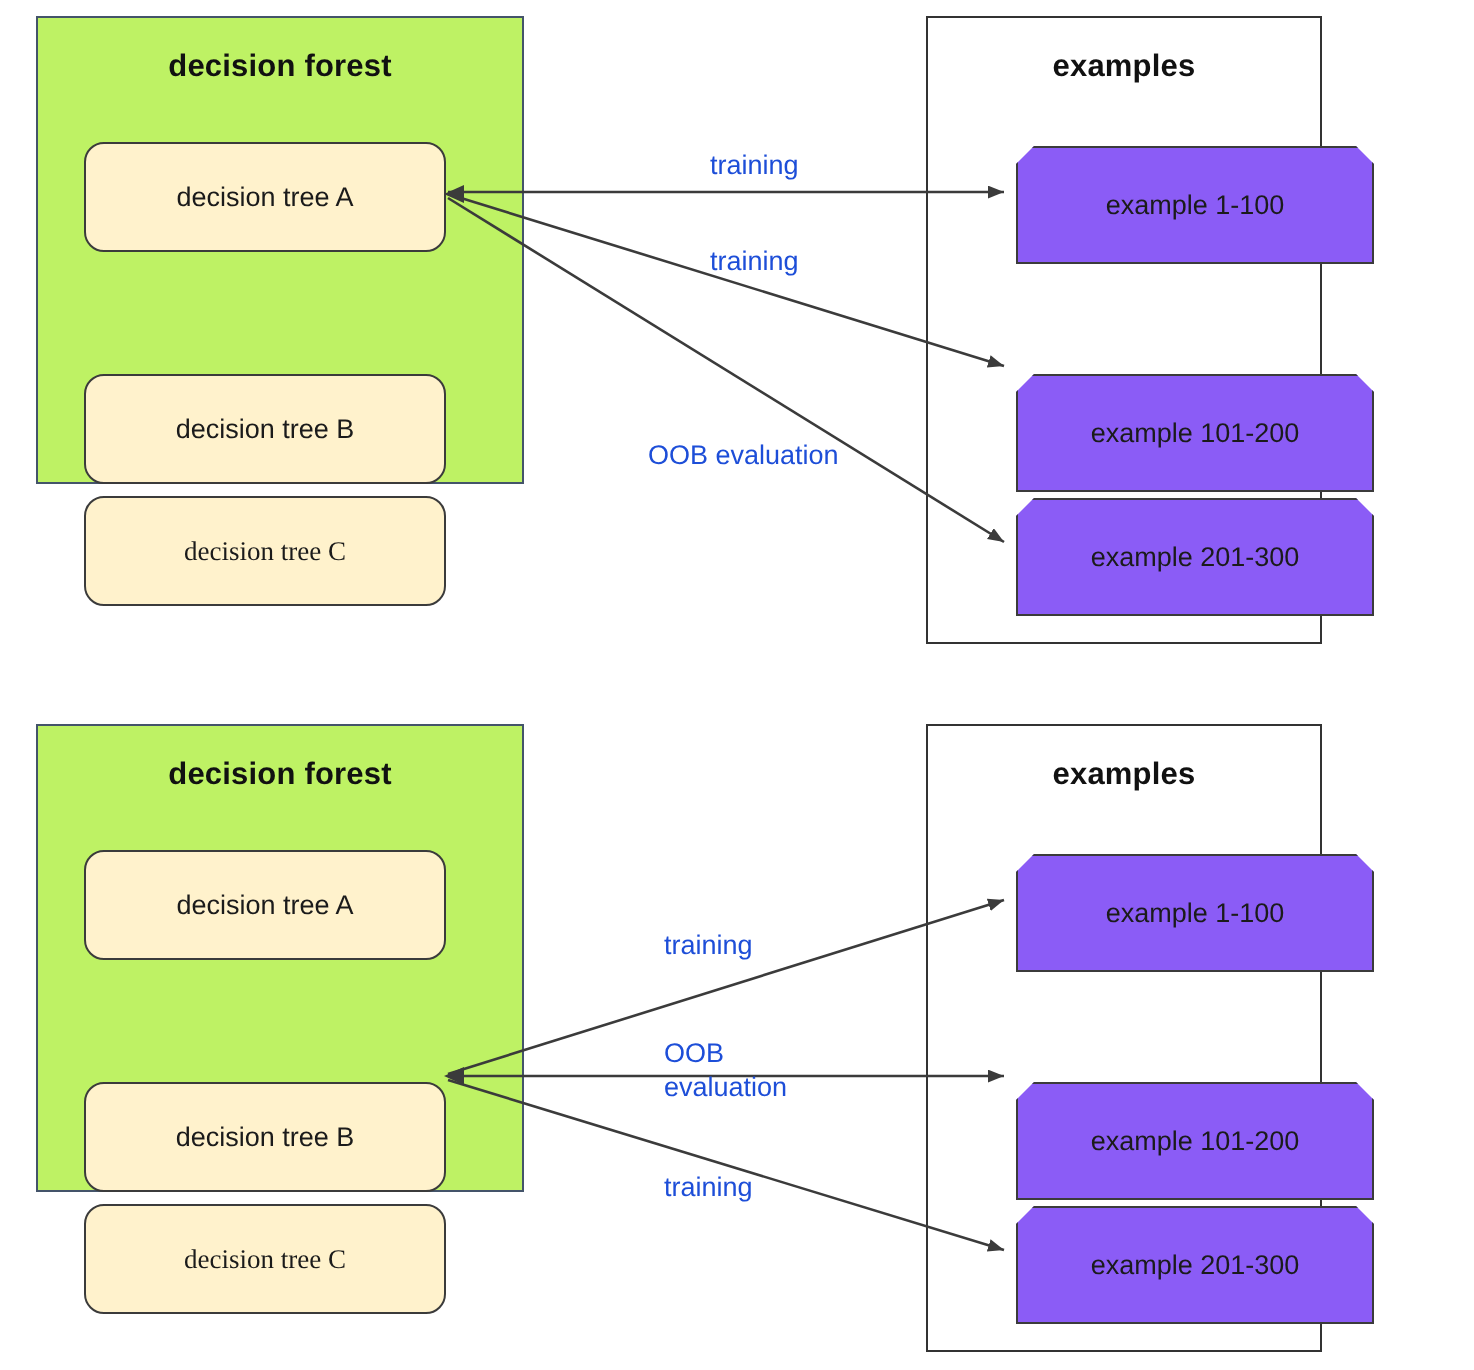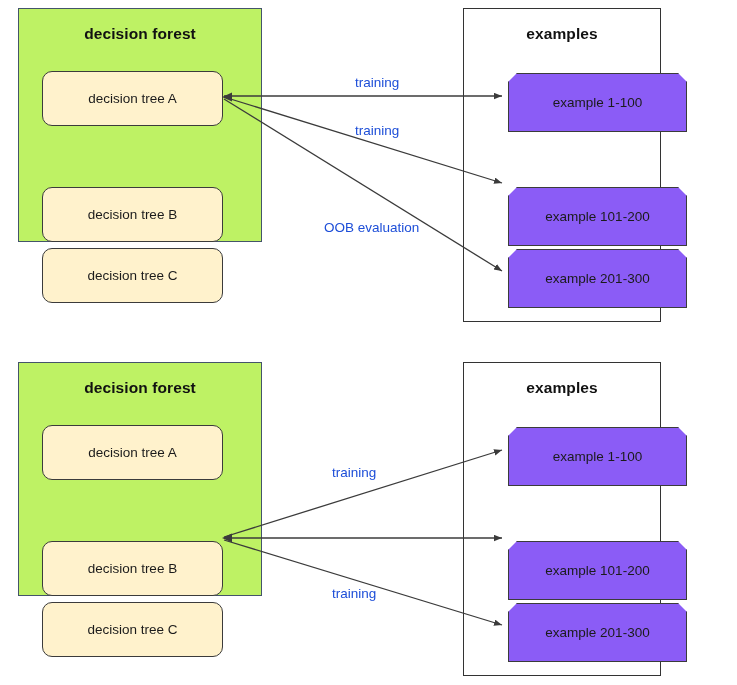--- a/index.html
+++ b/index.html
@@ -21,21 +21,21 @@
     position:absolute;left:0;right:0;top:16px;text-align:center;
     font-size:15.5px;font-weight:bold;color:#111111;letter-spacing:.1px;
   }
 
   .tree-box{
     position:absolute;left:23px;width:181px;height:55px;
     background:#fff2cc;border:1.4px solid #3b3b3b;border-radius:10px;
     box-sizing:border-box;display:flex;align-items:center;justify-content:center;
     font-size:13.5px;color:#1b1b1b;
   }
-  .tree-0{top:62px;} .tree-1{top:150px;margin-top:28px;} .tree-2{top:239px;}
+  .tree-0{top:62px;} .tree-1{top:150px;margin-top:28px;} .tree-2{top:239px;font-family:Liberation Serif, serif;}
 
   .ex-box{
     position:absolute;left:44px;width:179px;height:59px;
     background:#8b5cf6;border:1.4px solid #3b3b3b;box-sizing:border-box;
     display:flex;align-items:center;justify-content:center;
     font-size:13.5px;color:#1b1b1b;
     clip-path:polygon(9px 0,calc(100% - 9px) 0,100% 9px,100% 100%,0 100%,0 9px);
   }
   .ex-0{top:64px;} .ex-1{top:152px;margin-top:26px;} .ex-2{top:240px;}
 
@@ -151,16 +151,20 @@
     <path d="M224,184 L502,184" stroke="#3b3b3b" stroke-width="1.3" fill="none" marker-end="url(#ah-b)"></path>
 
     <path d="M224,186 L502,271" stroke="#3b3b3b" stroke-width="1.3" fill="none" marker-end="url(#ah-b)"></path>
 
     <path d="M232,179.5 L222,184 L232,188.5 z" fill="#3b3b3b"></path>
   </svg>
 
   <div class="edge-label" style="left:332px;top:110px;">
     <div>training</div>
   </div>
+  <div class="edge-label" style="left:332px;top:164px;">
+    <div>OOB</div>
+    <div>evaluation</div>
+  </div>
   <div class="edge-label" style="left:332px;top:231px;">
     <div>training</div>
   </div>
 </div>
 
 </body></html>

